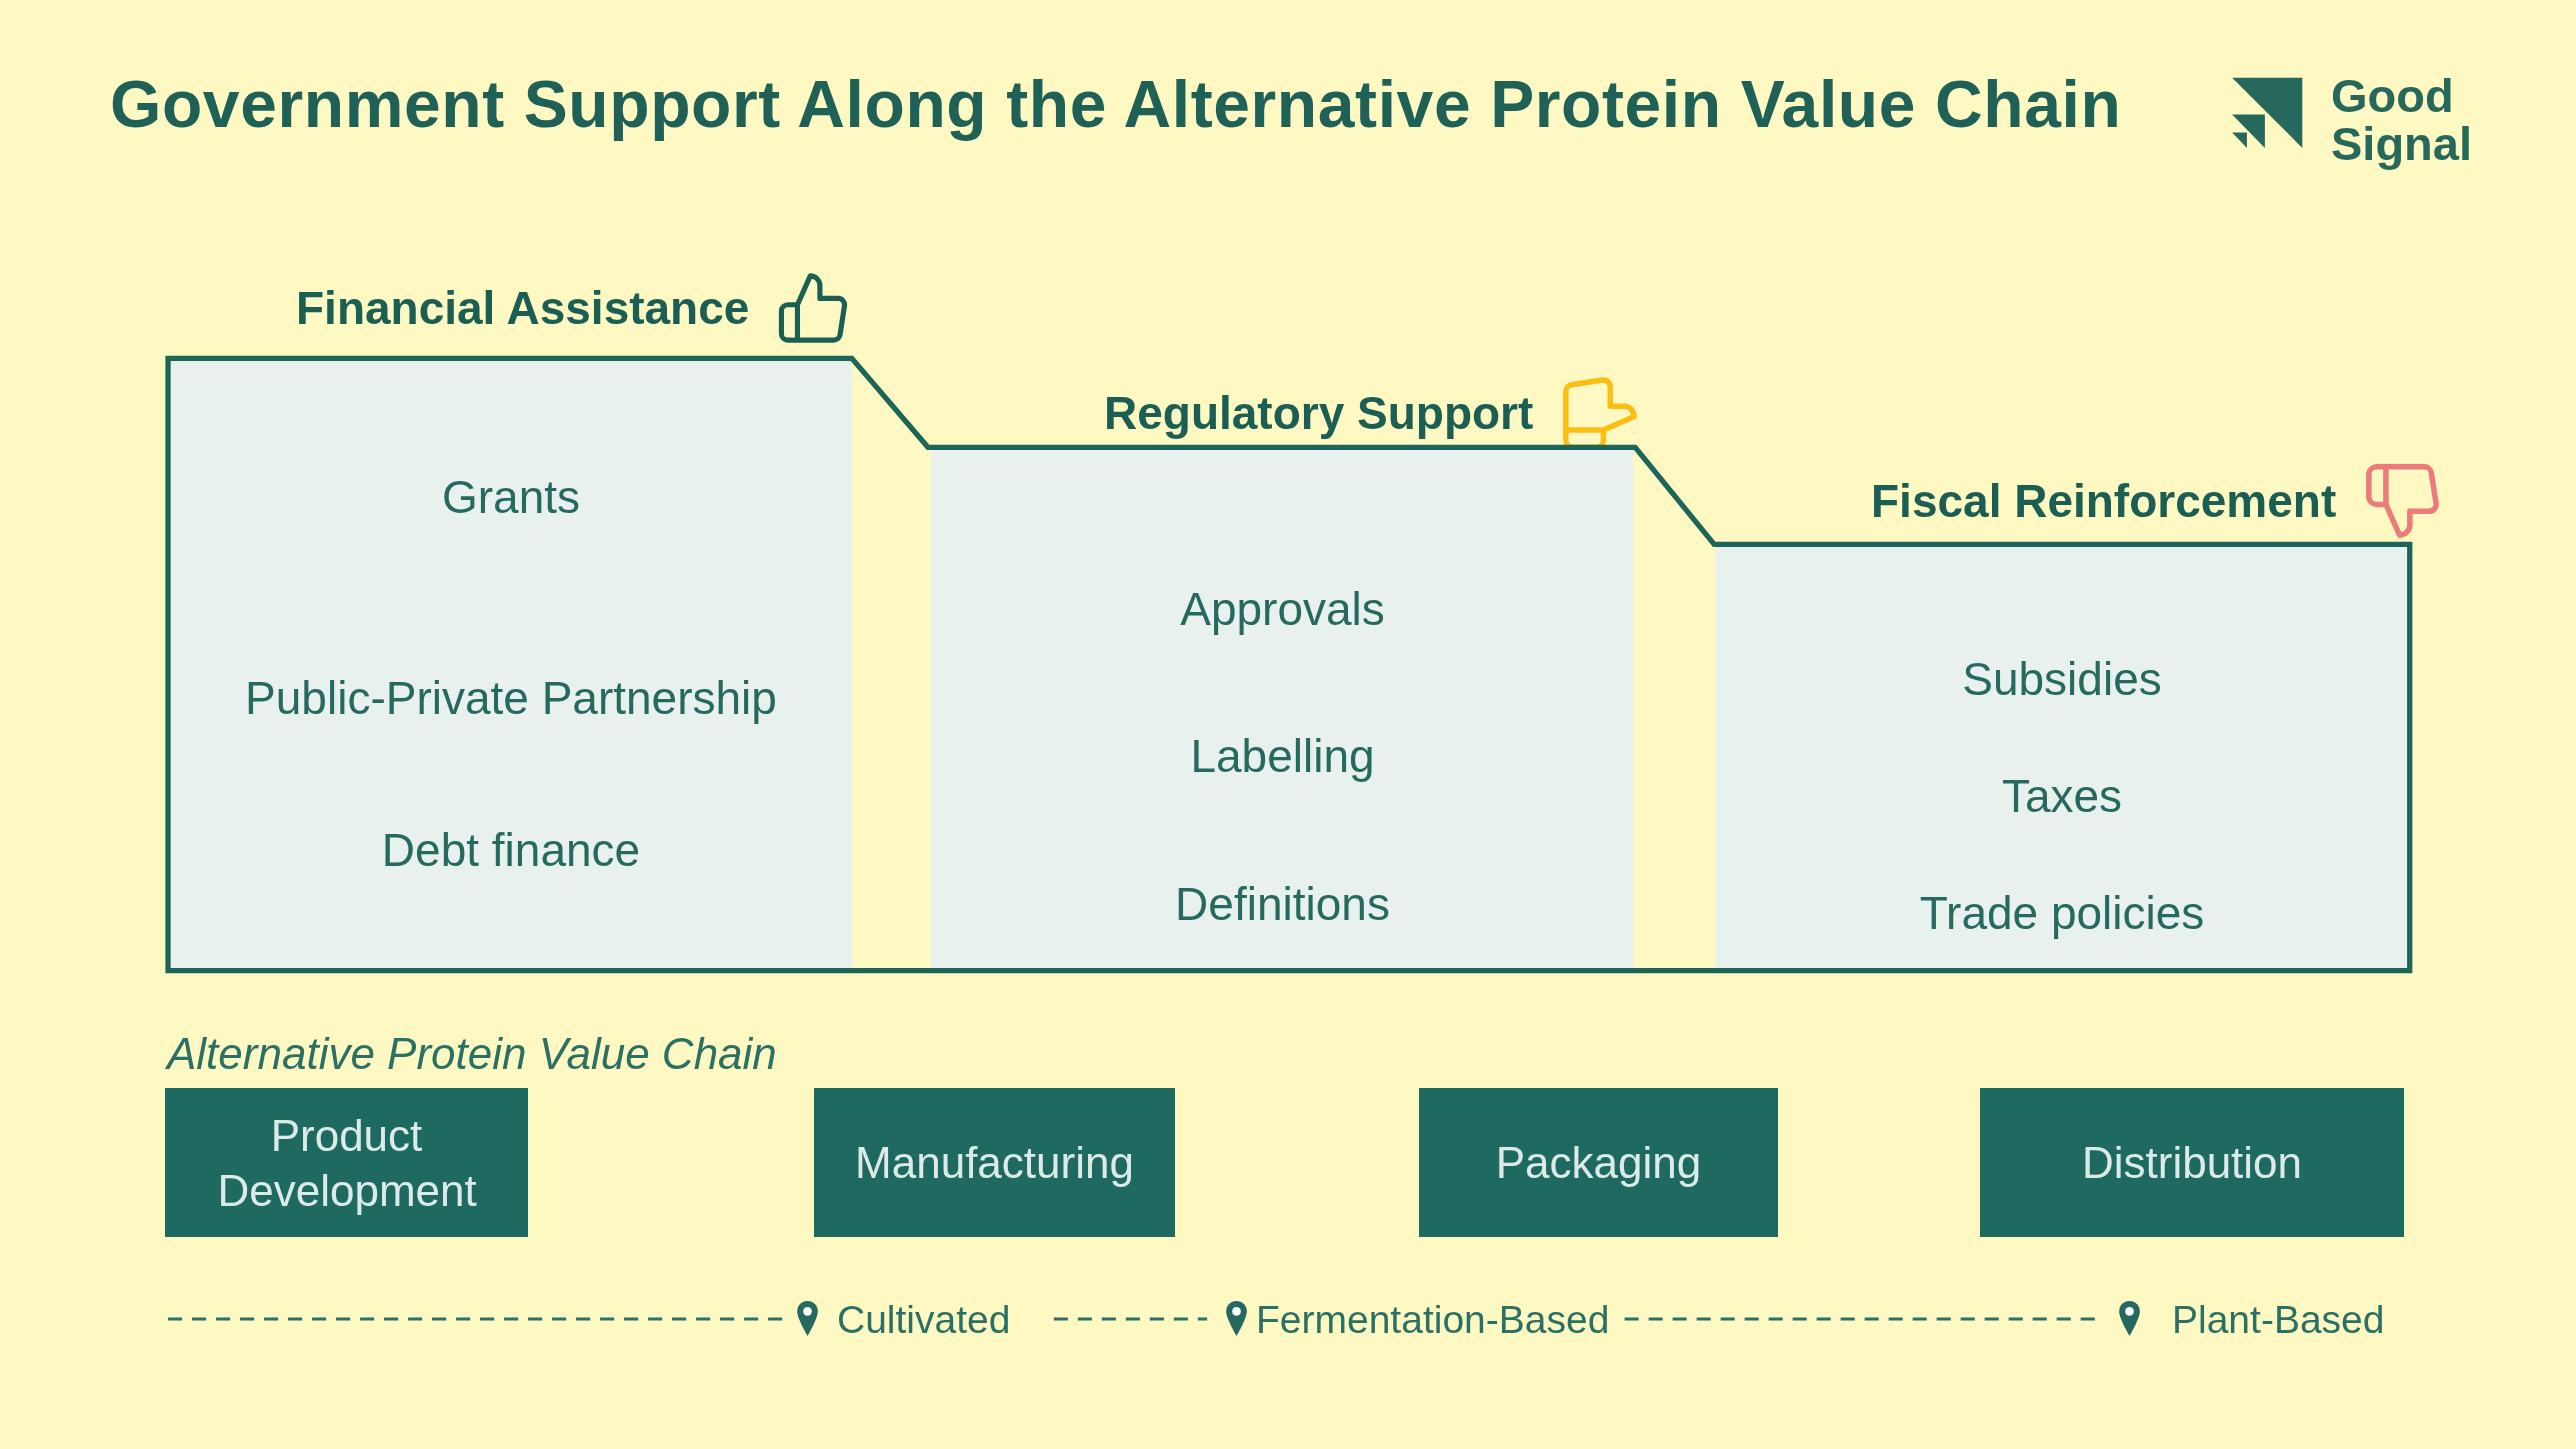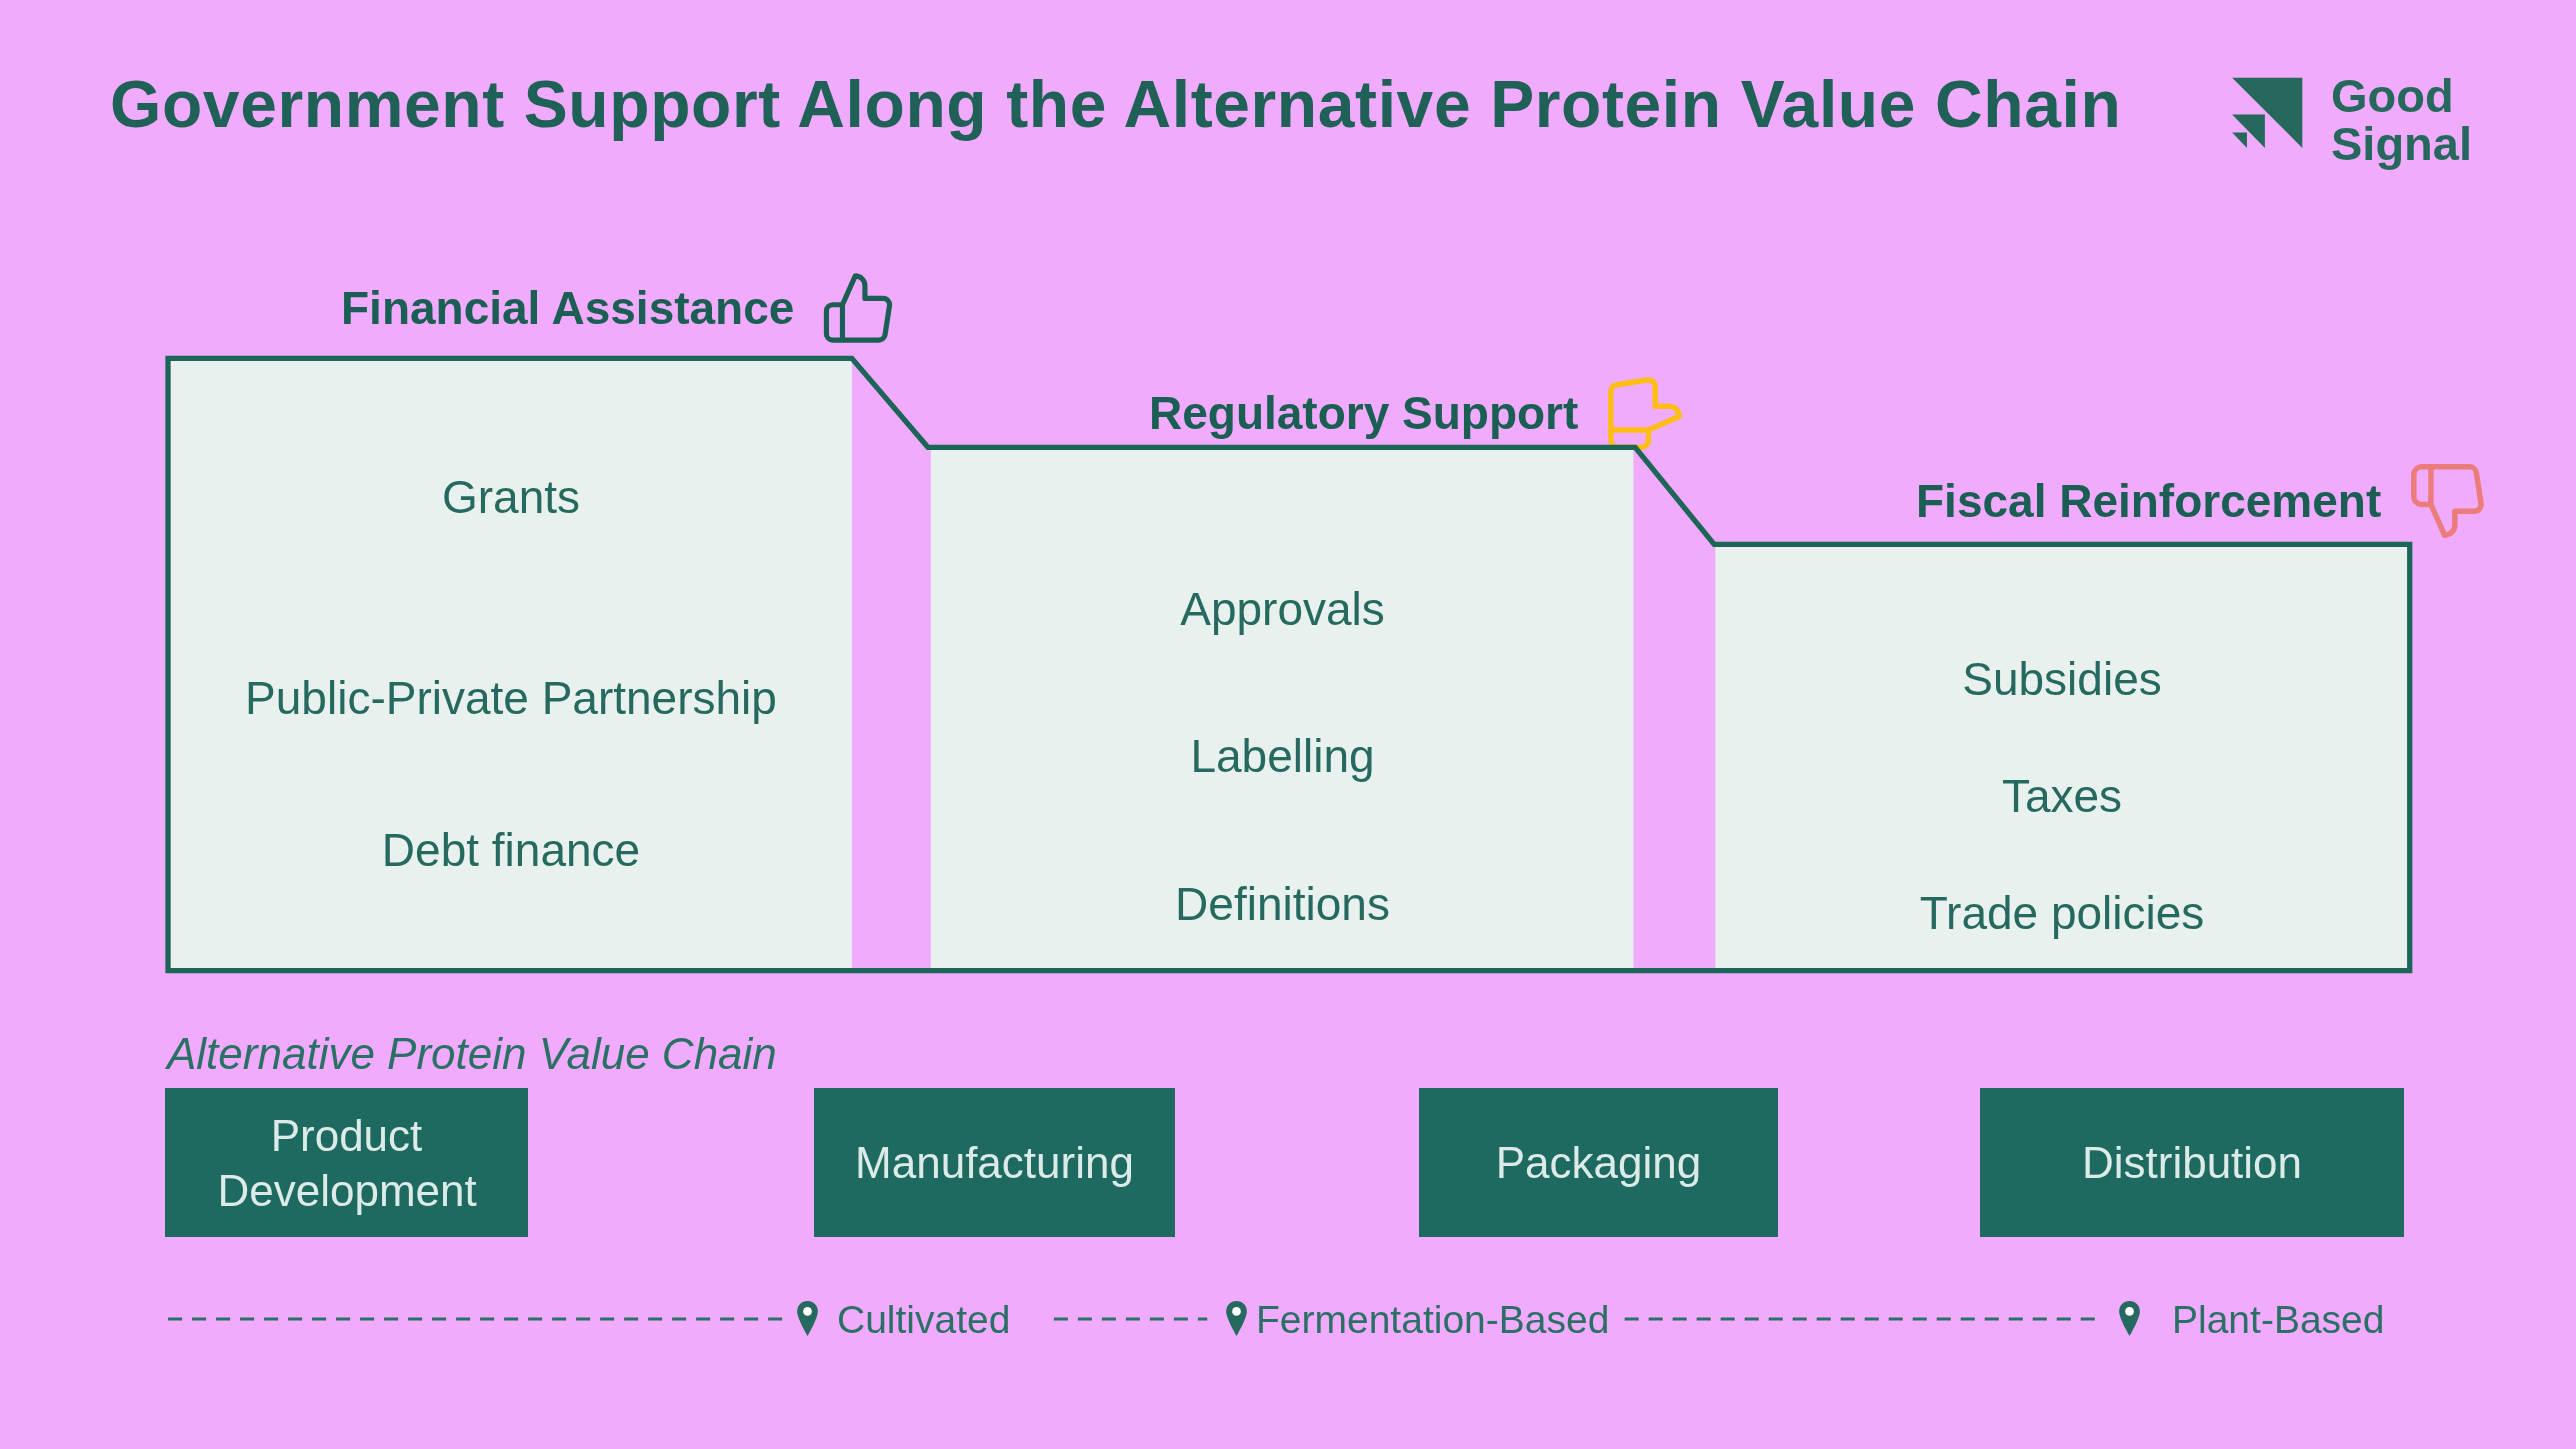--- a/index.html
+++ b/index.html
@@ -1,25 +1,25 @@
 <!DOCTYPE html>
 <html style="font-size:9.4px"><head>
 <meta charset="utf-8">
 <style>
   html,body{margin:0;padding:0;background:#ffffff;}
   body{font-family:"Liberation Sans", sans-serif;}
-  #canvas{position:relative;width:2576px;height:1449px;background:#f0abfc;overflow:hidden;}
+  #canvas{position:relative;width:2576px;height:1449px;background:#fef9c3;overflow:hidden;}
   .abs{position:absolute;}
   #page-title{left:110px;top:66px;font-size:66px;font-weight:700;color:#1f6156;letter-spacing:0.6px;white-space:nowrap;}
   
   #logo{left:2228px;top:71px;width:328px;height:105px;}
   #logo .mark{position:absolute;left:0;top:0;}
   #logo .word{position:absolute;left:103px;top:1.2px;font-size:47px;line-height:1.02;font-weight:700;color:#26695c;white-space:nowrap;}
   
-  .heading{display:flex;align-items:center;gap:26px;height:94px;margin-left:45px;}
+  .heading{display:flex;align-items:center;gap:26px;height:94px;}
   .heading .hlabel{font-size:46px;font-weight:700;color:#1b5e54;white-space:nowrap;}
   #heading-financial{left:296px;top:261px;}
   #heading-regulatory{left:1104px;top:366px;}
   #heading-fiscal{left:1871px;top:454px;}
   
   #steps-svg{left:0;top:0;}
   
   .bi{position:absolute;font-size:46px;color:#26695f;line-height:1;text-align:center;white-space:nowrap;}
   .b1{left:170px;width:682px;}
   .b2{left:931px;width:703px;}

